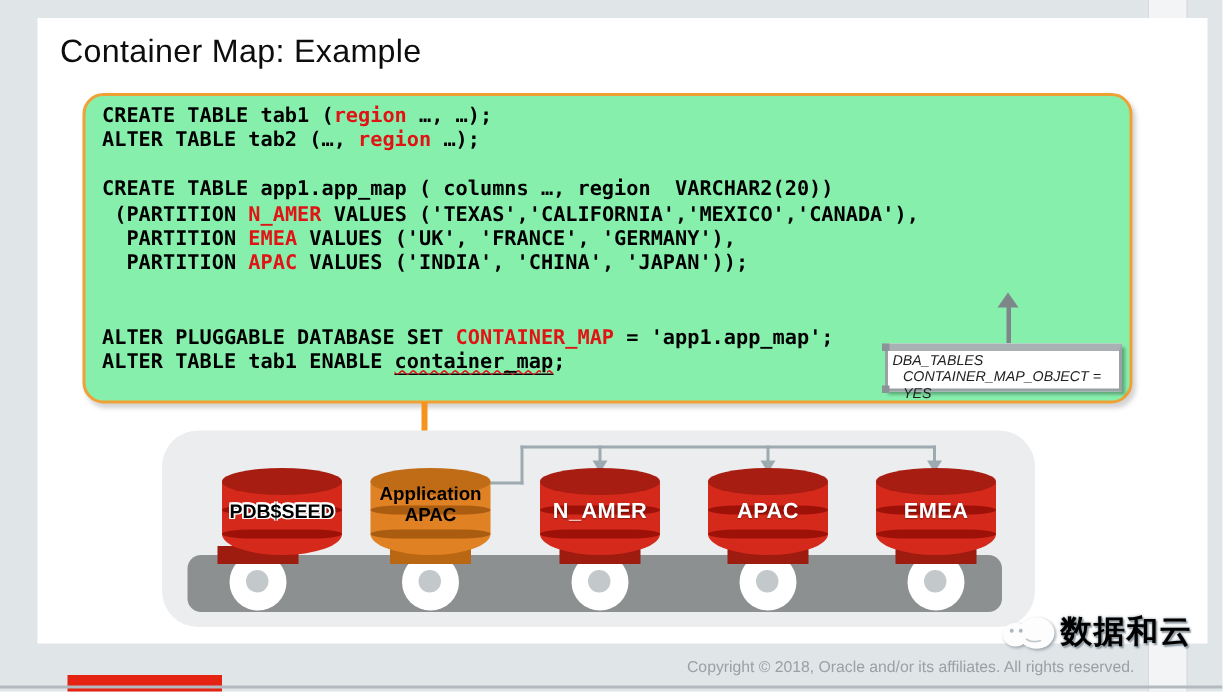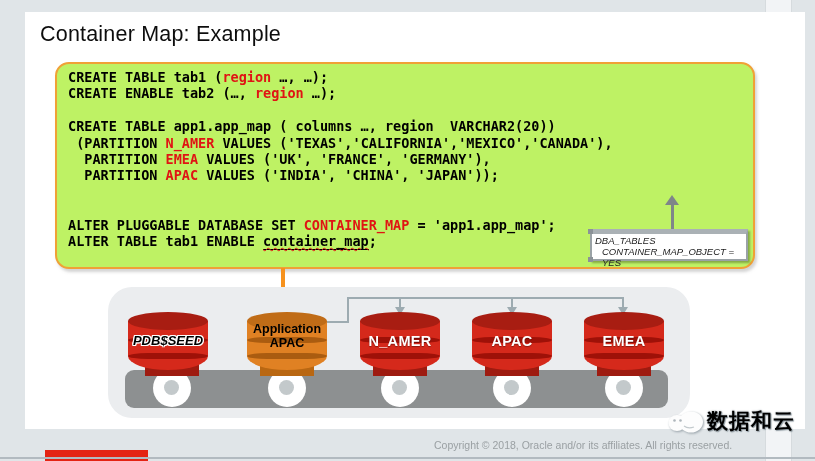--- a/index.html
+++ b/index.html
@@ -7,21 +7,21 @@
   body { background:#e0e5e8; font-family:"Liberation Sans", sans-serif; position:relative; }
 
   .scroll-track { position:absolute; left:765px; top:0; width:27px; height:461px;
     background:#f2f4f6; border-left:1px solid #d6dbde; border-right:1px solid #d6dbde; }
 
   .slide { position:absolute; left:25px; top:12px; width:780px; height:417px; background:#ffffff; }
 
   .title { position:absolute; left:15px; top:10px; font-size:21.5px; color:#0d0d0d; letter-spacing:0.2px; }
 
   .codebox { position:absolute; left:30px; top:50px; width:700px; height:207px;
-    background:#bef264; border:2px solid #f0a136; border-radius:14px;
+    background:#86efac; border:2px solid #f0a136; border-radius:14px;
     box-shadow:2px 3px 3px rgba(170,170,170,0.5); padding:5px 16px 0 11px; }
   .code { font-family:"DejaVu Sans Mono", monospace; font-weight:bold; font-size:13.5px;
     color:#000; }
   .code-line { white-space:pre; line-height:16.4px; height:16.4px; }
   .tok-kw { color:#e01414; }
   .tok-uw { text-decoration:underline wavy #e01414; text-decoration-thickness:1px;
     border-bottom:1.5px solid #000; }
 
   .up-arrow-line { position:absolute; left:646px; top:192px; width:3px; height:25px; background:#7f8689; }
   .up-arrow-head { position:absolute; left:640px; top:183px; width:0; height:0;
@@ -57,21 +57,21 @@
   .wheel { position:absolute; top:82px; width:38px; height:38px; border-radius:50%; background:#ffffff; }
   .wheel-hub { position:absolute; top:93px; width:15px; height:15px; border-radius:50%; background:#c3c9cb; }
   .w-1 { left:45px; } .w-2 { left:160px; } .w-3 { left:273px; } .w-4 { left:385px; } .w-5 { left:497px; }
   .h-1 { left:56px; } .h-2 { left:171px; } .h-3 { left:284px; } .h-4 { left:396px; } .h-5 { left:508px; }
 
   .pedestal { position:absolute; top:77px; width:54px; height:12px; }
   .ped-red { background:#9e1b10; } .ped-orange { background:#b96712; }
   .p-1 { left:37px; } .p-2 { left:152px; } .p-3 { left:265px; } .p-4 { left:377px; } .p-5 { left:489px; }
 
   .cyl { position:absolute; top:25px; width:80px; height:58px; }
-  .c-1 { left:20px;font-style:italic; } .c-2 { left:139px; } .c-3 { left:252px; } .c-4 { left:364px; } .c-5 { left:476px; }
+  .c-1 { left:40px; } .c-2 { left:139px; } .c-3 { left:252px; } .c-4 { left:364px; } .c-5 { left:476px; }
   .cyl-top { position:absolute; left:0; right:0; top:0; height:18px; border-radius:50%; }
   .cyl-body { position:absolute; left:0; right:0; top:9px; bottom:0;
     border-radius:0 0 40px 40px / 0 0 14px 14px; }
   .cyl-stripe { position:absolute; left:0; right:0; height:6px; border-radius:50% / 100%; }
   .st1 { top:25px; } .st2 { top:41px; }
   .cyl-red .cyl-top { background:#a81d12; }
   .cyl-red .cyl-body { background:#d5291b; }
   .cyl-red .cyl-stripe { background:#9e1108; }
   .cyl-orange .cyl-top { background:#c06c17; }
   .cyl-orange .cyl-body { background:#e08123; }
@@ -82,42 +82,42 @@
   .lab-halo { color:#000; font-size:13px;
     text-shadow:-1px 0 #fff,1px 0 #fff,0 -1px #fff,0 1px #fff,-1px -1px #fff,1px 1px #fff,1px -1px #fff,-1px 1px #fff; }
   .lab-light { color:#fff; font-size:14.5px; text-shadow:0 1px 1px rgba(0,0,0,0.35); letter-spacing:0.3px; }
   .lab-two { top:10px; color:#000; font-size:12.5px; line-height:14px; }
 
   .oracle-box { position:absolute; left:45px; top:422px; width:103px; height:36px;
     background:#e42313; display:flex; align-items:center; justify-content:center;margin-top:28px; }
   .oracle-text { color:#fff; font-weight:bold; font-size:14.5px; letter-spacing:2.5px; }
   .oracle-r { color:#fff; font-size:5px; vertical-align:top; margin-left:1px; align-self:flex-start; margin-top:11px; }
 
-  .copyright { position:absolute; left:434px; top:439px; font-size:10.5px; color:#9aa0a3; }
+  .copyright { position:absolute; left:458px; top:439px; font-size:10.5px; color:#9aa0a3; }
   .pagenum { position:absolute; left:752px; top:439px; font-size:10.5px; color:#9aa0a3;margin-top:29px; }
 
   .watermark { position:absolute; left:668px; top:407px; display:flex; align-items:center; gap:3px; }
   .watermark svg { filter:drop-shadow(1px 1px 1px #98a2a9); }
   .wm-text { font-size:21px; font-weight:bold; color:#000000;
     text-shadow:0 0 2px #8f9aa1, 1px 1px 1px #8f9aa1; letter-spacing:1px; }
 
   .bottom-rule { position:absolute; left:0; top:457px; width:815px; height:2px; background:#b2bac0; }
 </style>
 </head>
 <body>
 
 <div class="scroll-track"></div>
 
 <div class="slide">
   <div class="title">Container Map: Example</div>
 
   <div class="codebox">
     <div class="code">
         <div class="code-line"><span>CREATE TABLE tab1 (</span><span class="tok-kw">region</span><span> …, …);</span></div>
-        <div class="code-line"><span>CREATE ENABLE tab2 (…, </span><span class="tok-kw">region</span><span> …);</span></div>
+        <div class="code-line"><span>ALTER TABLE tab2 (…, </span><span class="tok-kw">region</span><span> …);</span></div>
         <div class="code-line">&nbsp;</div>
         <div class="code-line"><span>CREATE TABLE app1.app_map ( columns …, region  VARCHAR2(20))</span></div>
         <div class="code-line"><span> (PARTITION </span><span class="tok-kw">N_AMER</span><span> VALUES ('TEXAS','CALIFORNIA','MEXICO','CANADA'),</span></div>
         <div class="code-line"><span>  PARTITION </span><span class="tok-kw">EMEA</span><span> VALUES ('UK', 'FRANCE', 'GERMANY'),</span></div>
         <div class="code-line"><span>  PARTITION </span><span class="tok-kw">APAC</span><span> VALUES ('INDIA', 'CHINA', 'JAPAN'));</span></div>
         <div class="code-line">&nbsp;</div>
         <div class="code-line">&nbsp;</div>
         <div class="code-line"><span>ALTER PLUGGABLE DATABASE SET </span><span class="tok-kw">CONTAINER_MAP</span><span> = 'app1.app_map';</span></div>
         <div class="code-line"><span>ALTER TABLE tab1 ENABLE </span><span class="tok-uw">container_map</span><span>;</span></div>
       </div>

